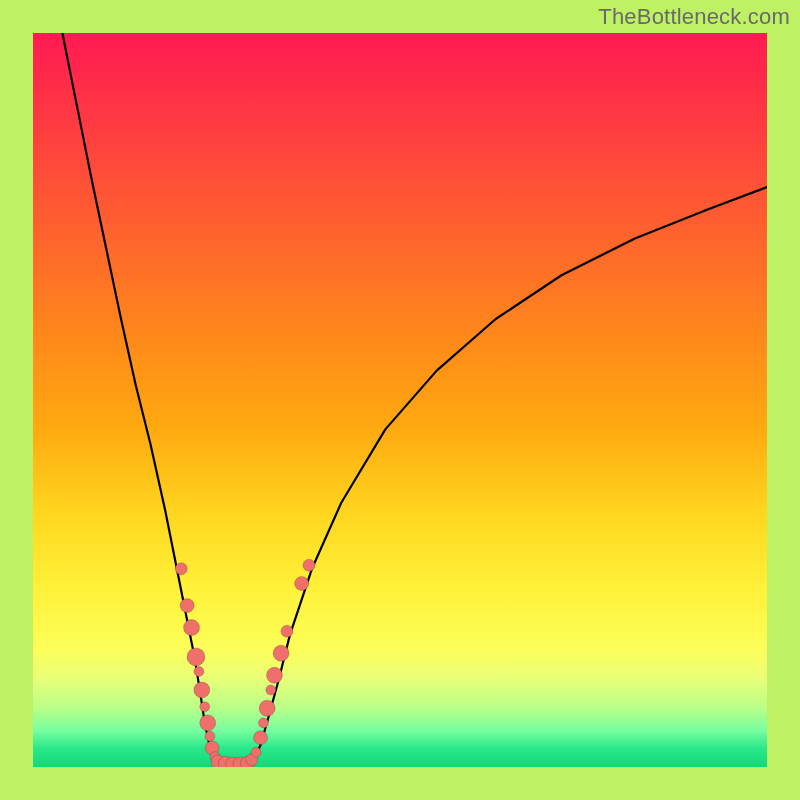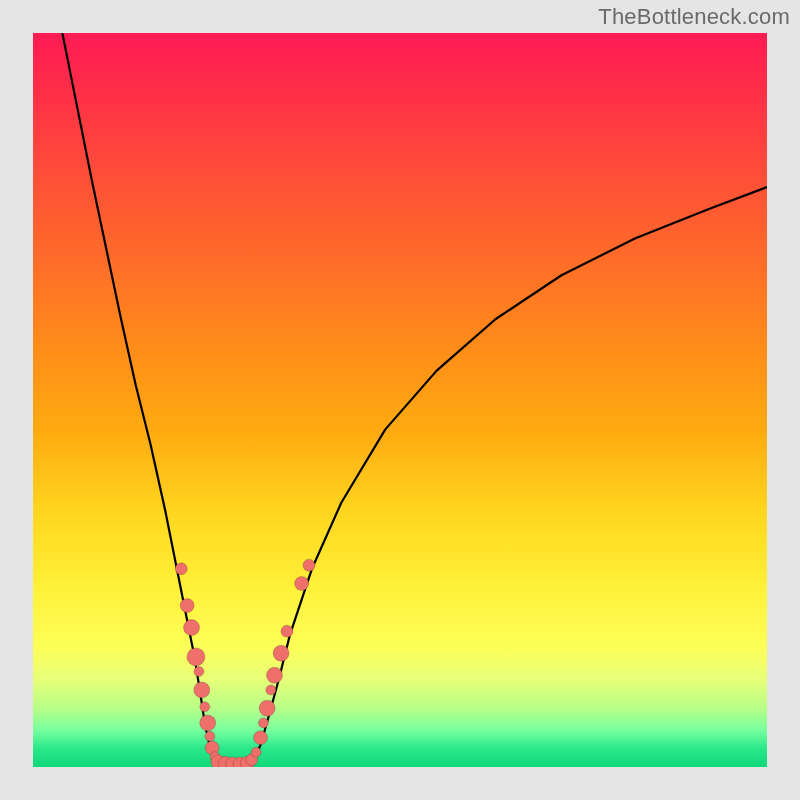--- a/index.html
+++ b/index.html
@@ -7,21 +7,21 @@
     padding: 0;
     width: 800px;
     height: 800px;
     overflow: hidden;
     background: #000;
     font-family: -apple-system, BlinkMacSystemFont, "Segoe UI", Arial, sans-serif;
   }
   .frame {
     position: absolute;
     inset: 0;
-    background: #e5e5e5;
+    background: #bef264;
   }
   .plot-area {
     position: absolute;
     left: 33px;
     top: 33px;
     width: 734px;
     height: 734px;
     overflow: hidden;
   }
   .gradient-bg {

